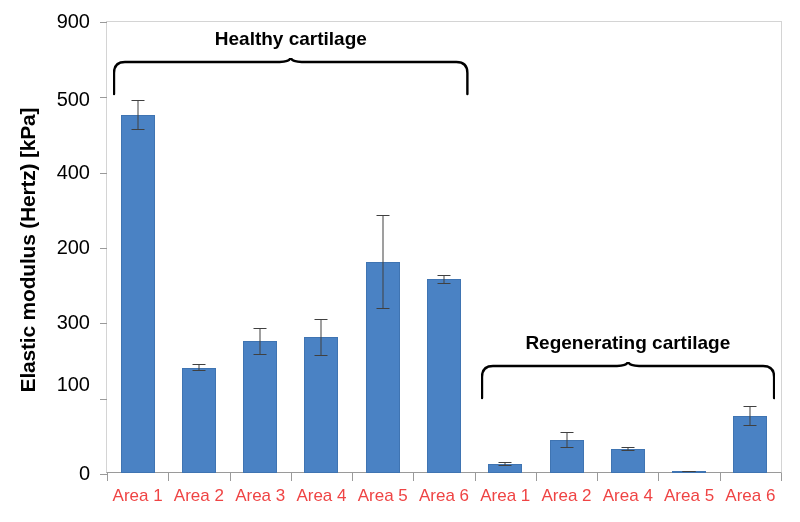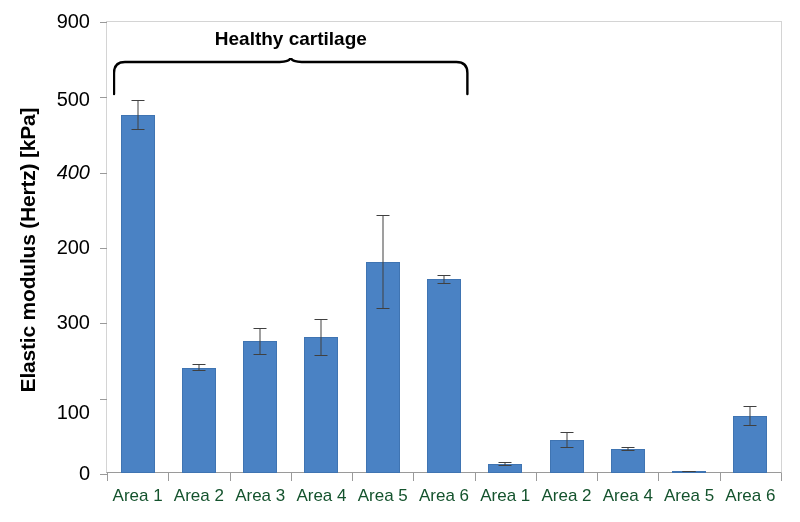--- a/index.html
+++ b/index.html
@@ -95,21 +95,21 @@
   
   .xticks{position:absolute;left:107px;top:473px;width:674px;height:8px;}
   .xticks i{position:absolute;top:0;width:1px;height:8px;background:#9a9a9a;display:block;}
 
   
   .xlabels{position:absolute;left:107px;top:486px;width:674px;height:30px;}
   .xlabels span{
     position:absolute;
     top:0;
     font-size:17px;
-    color:#14532d;
+    color:#ef4444;
     text-align:center;
     white-space:nowrap;
     transform:translateX(-50%);
   }
 
   
   .brk{position:absolute;}
   .brk .lbl{
     position:absolute;
     left:50%;
@@ -124,24 +124,24 @@
 </style>
 </head>
 <body>
 
 <div id="root">
 
   <div class="ytitle">Elastic modulus (Hertz) [kPa]</div>
 
   <div class="ylabels">
       <span style="top: 463px;">0</span>
-      <span style="top: 402px;">100</span>
+      <span style="top: 374px;">100</span>
       <span style="top: 312.333px;">300</span>
       <span style="top: 237px;">200</span>
-      <span style="top: 161.667px; font-style: italic;">400</span>
+      <span style="top: 161.667px;">400</span>
       <span style="top: 89px;">500</span>
       <span style="top: 11px;">900</span>
     </div>
 
   <div class="plot">
     <div class="axis-hit"></div>
   <div class="ytick" style="top: 452px;"></div>
       <div class="ytick" style="top: 376.667px;"></div>
       <div class="ytick" style="top: 301.333px;"></div>
       <div class="ytick" style="top: 226px;"></div>
@@ -269,14 +269,20 @@
       <span style="left: 643.364px;">Area 6</span>
     </div>
 
   <div class="brk" id="brk0" style="left: 113.127px; top: 28px; width: 355.382px; height: 66px;">
     <div class="lbl">Healthy cartilage</div>
   <svg width="355.3818181818182" height="38" style="top: 30px; bottom: auto;">
         <path d="M 1,36 L 1,15 Q 1,4 12,4 L 166.6909090909091,4 Q 175.6909090909091,4 177.6909090909091,0 Q 179.6909090909091,4 188.6909090909091,4 L 343.3818181818182,4 Q 354.3818181818182,4 354.3818181818182,15 L 354.3818181818182,36" fill="none" stroke="#000" stroke-width="2.4" stroke-linecap="round"></path>
       </svg>
     </div>
 
+  <div class="brk" id="brk1" style="left: 480.764px; top: 332px; width: 294.109px; height: 66px;">
+    <div class="lbl">Regenerating cartilage</div>
+  <svg width="294.1090909090909" height="38" style="top: 30px; bottom: auto;">
+        <path d="M 1,36 L 1,15 Q 1,4 12,4 L 136.05454545454546,4 Q 145.05454545454546,4 147.05454545454546,0 Q 149.05454545454546,4 158.05454545454546,4 L 282.1090909090909,4 Q 293.1090909090909,4 293.1090909090909,15 L 293.1090909090909,36" fill="none" stroke="#000" stroke-width="2.4" stroke-linecap="round"></path>
+      </svg>
+    </div>
 
 </div>
 
 </body></html>

